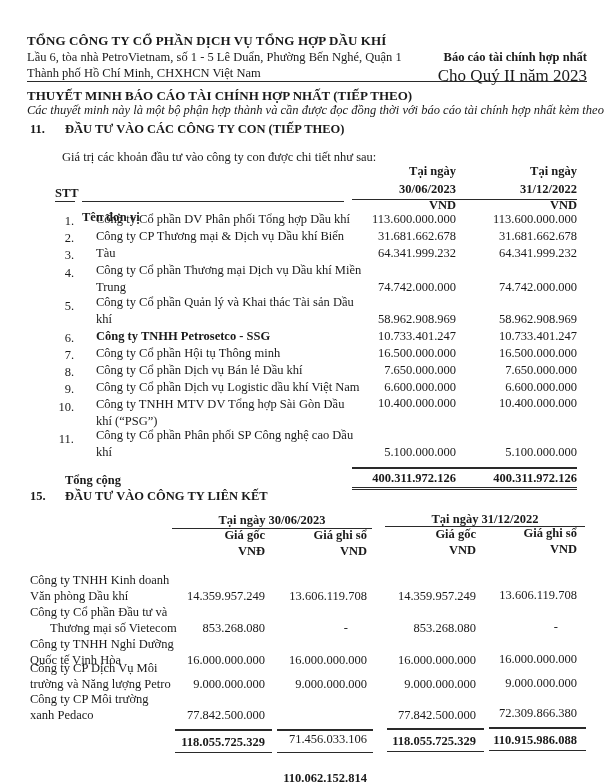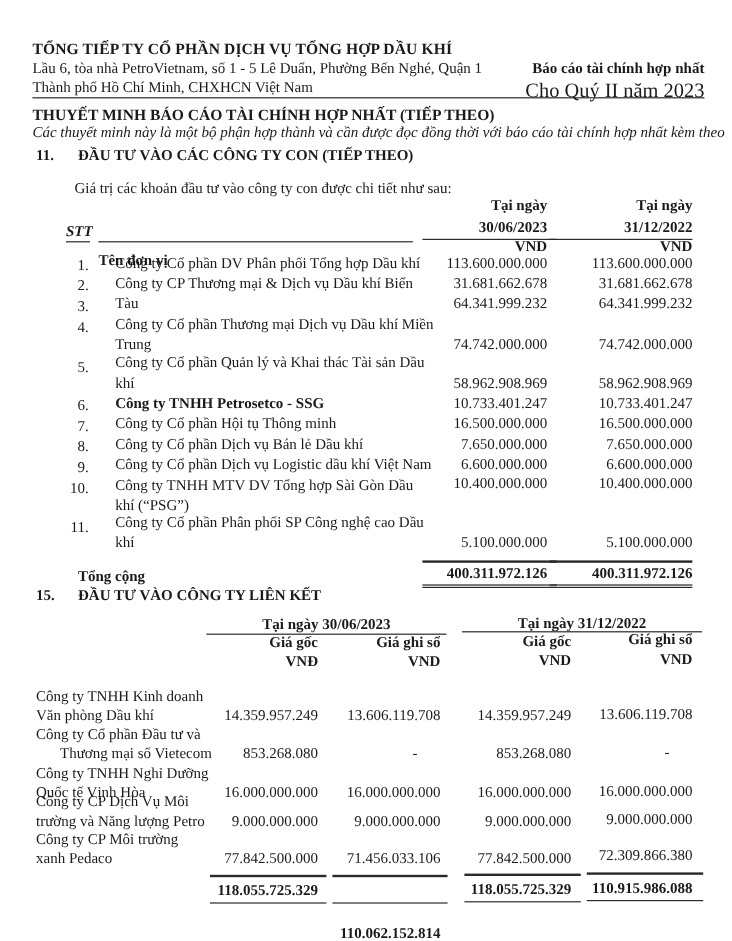--- a/index.html
+++ b/index.html
@@ -33,36 +33,36 @@
 
   .t12 { font-size: 12.5px; }
   .t12 .col1 { right: 345px; width: 110px; text-align: right; }
   .t12 .col2 { right: 243px; width: 110px; text-align: right; }
   .t12 .col3 { right: 134px; width: 110px; text-align: right; }
   .t12 .col4 { right: 33px; width: 110px; text-align: right; }
 </style>
 </head>
 <body>
 
-<div class="abs company">TỔNG TIẾP TY CỔ PHẦN DỊCH VỤ TỔNG HỢP DẦU KHÍ</div>
+<div class="abs company">TỔNG CÔNG TY CỔ PHẦN DỊCH VỤ TỔNG HỢP DẦU KHÍ</div>
 <div class="abs addr1">Lầu 6, tòa nhà PetroVietnam, số 1 - 5 Lê Duẩn, Phường Bến Nghé, Quận 1</div>
 <div class="abs addr2">Thành phố Hồ Chí Minh, CHXHCN Việt Nam</div>
 <div class="abs rep1">Báo cáo tài chính hợp nhất</div>
 <div class="abs rep2">Cho Quý II năm 2023</div>
 <div class="line" style="left:27px; top:81px; width:560px;"></div>
 
 <div class="abs notes-title">THUYẾT MINH BÁO CÁO TÀI CHÍNH HỢP NHẤT (TIẾP THEO)</div>
 <div class="abs notes-sub">Các thuyết minh này là một bộ phận hợp thành và cần được đọc đồng thời với báo cáo tài chính hợp nhất kèm theo</div>
 
 <div class="abs sec-num">11.</div>
 <div class="abs sec-title">ĐẦU TƯ VÀO CÁC CÔNG TY CON (TIẾP THEO)</div>
 <div class="abs intro">Giá trị các khoản đầu tư vào công ty con được chi tiết như sau:</div>
 
 <div>
-  <div class="abs b" style="left:55px; top:186px;font-style:italic;">STT</div>
+  <div class="abs b" style="left:55px; top:186px;">STT</div>
   <div class="line" style="left:55px; top:201px; width:20px;"></div>
   <div class="abs b" style="left:82px; top:186px;margin-top:24px;">Tên đơn vị</div>
   <div class="line" style="left:82px; top:201px; width:262px;"></div>
 
   <div class="abs b num1" style="top:164px;">Tại ngày</div>
   <div class="abs b num1" style="top:182px;">30/06/2023</div>
   <div class="line" style="left:352px; top:199px; width:112px;"></div>
   <div class="abs b num1" style="top:198px;">VND</div>
 
   <div class="abs b num2" style="top:164px;">Tại ngày</div>
@@ -200,21 +200,21 @@
     <div class="abs" style="left:30px; top:677px;">trường và Năng lượng Petro</div>
     <div class="abs col1" style="top:677px;">9.000.000.000</div>
     <div class="abs col2" style="top:677px;">9.000.000.000</div>
     <div class="abs col3" style="top:677px;">9.000.000.000</div>
     <div class="abs col4" style="top:676px;">9.000.000.000</div>
   </div>
   <div>
     <div class="abs" style="left:30px; top:692px;">Công ty CP Môi trường</div>
     <div class="abs" style="left:30px; top:708px;">xanh Pedaco</div>
     <div class="abs col1" style="top:708px;">77.842.500.000</div>
-    <div class="abs col2" style="top:708px;">71.456.033.106</div>
+    <div class="abs col2" style="top:732px;">71.456.033.106</div>
     <div class="abs col3" style="top:708px;">77.842.500.000</div>
     <div class="abs col4" style="top:706px;">72.309.866.380</div>
   </div>
 
   <div class="line" style="left:175px; top:729px; width:97px; height:2px;"></div>
   <div class="line" style="left:277px; top:729px; width:96px; height:2px;"></div>
   <div class="line" style="left:387px; top:728px; width:97px; height:2px;"></div>
   <div class="line" style="left:489px; top:727px; width:97px; height:2px;"></div>
   <div class="abs b col1" style="top:735px;">118.055.725.329</div>
   <div class="abs b col2" style="top:771px;">110.062.152.814</div>

